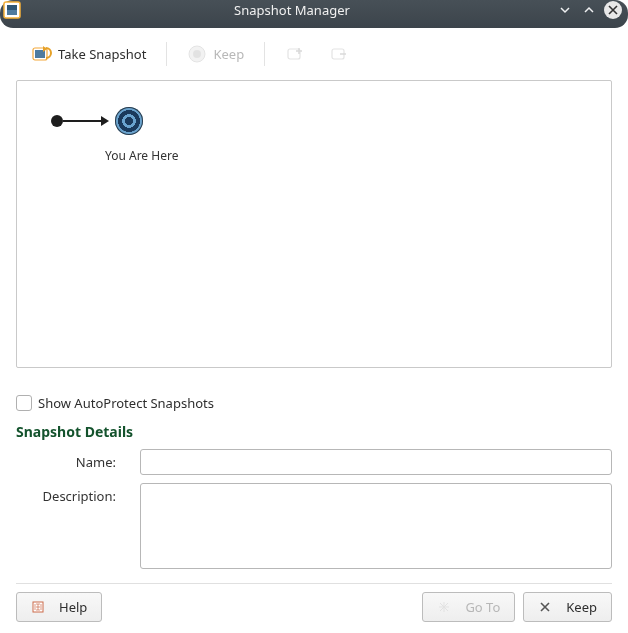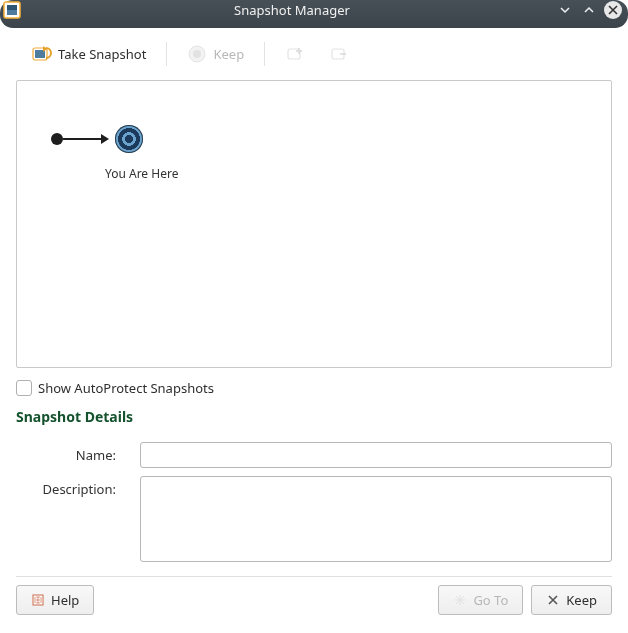--- a/index.html
+++ b/index.html
@@ -74,21 +74,21 @@
   }
   .tree-area {
     margin-top: 8px;
     border: 1px solid #c9c9c9;
     border-radius: 2px;
     height: 288px;
     position: relative;
     overflow: hidden;
     background: #fff;
   }
-  .tree-inner { position: absolute; left: 34px; top: 44px; }
+  .tree-inner { position: absolute; left: 34px; top: 26px; }
   .branch {
     display: flex; align-items: center;
   }
   .start-dot {
     width: 12px; height: 12px; border-radius: 50%;
     background: #1e1e1e;
   }
   .arrow-line {
     width: 38px; height: 2px; background: #1e1e1e;
   }
@@ -105,36 +105,36 @@
     box-shadow: 0 0 0 1px #2a3b4a inset;
   }
   .you-here {
     margin-top: 12px;
     margin-left: 54px;
     font-size: 12px;
     color: #333;
   }
   .auto-row {
     display: flex; align-items: center; gap: 6px;
-    margin-top: 11px;
+    margin-top: 26px;
   }
   .chk {
     width: 16px; height: 16px; border: 1px solid #b0b0b0; border-radius: 3px; background: #fff;
   }
   .section-title {
     font-weight: 700;
     margin-top: 10px;
     font-size: 14px;
     color: #14532d;
   }
   .form {
     display: grid;
     grid-template-columns: 100px 1fr;
     gap: 8px 24px;
-    margin-top: 16px;
+    margin-top: 8px;
     align-items: start;
   }
   .form label {
     text-align: right;
     padding-top: 4px;
     color: #333;
     font-size: 13px;
   }
   input[type=text].field {
     height: 26px;
@@ -154,21 +154,21 @@
   input[type=text].field:disabled, textarea.field:disabled { background: #ffffff; color: #888; }
   .hr {
     height: 1px; background: #e0e0e0; margin: 14px 0 8px 0;
   }
   .button-bar {
     display: flex; align-items: center;
     gap: 8px;
   }
   .spacer { flex: 1; }
   .btn {
-    display: inline-flex; align-items: center; gap: 6px;
+    display: inline-flex; align-items: center; gap: 14px;
     height: 30px;
     padding: 0 14px;
     background: linear-gradient(#f8f8f8,#eeeeee);
     border: 1px solid #bcbcbc;
     border-radius: 3px;
     color: #2e2e2e;
     font: inherit;
   }
   .btn.disabled { color: #b7b7b7; }
   .btn .bicon { width: 14px; height: 14px; display:inline-flex; align-items:center; justify-content:center; }

